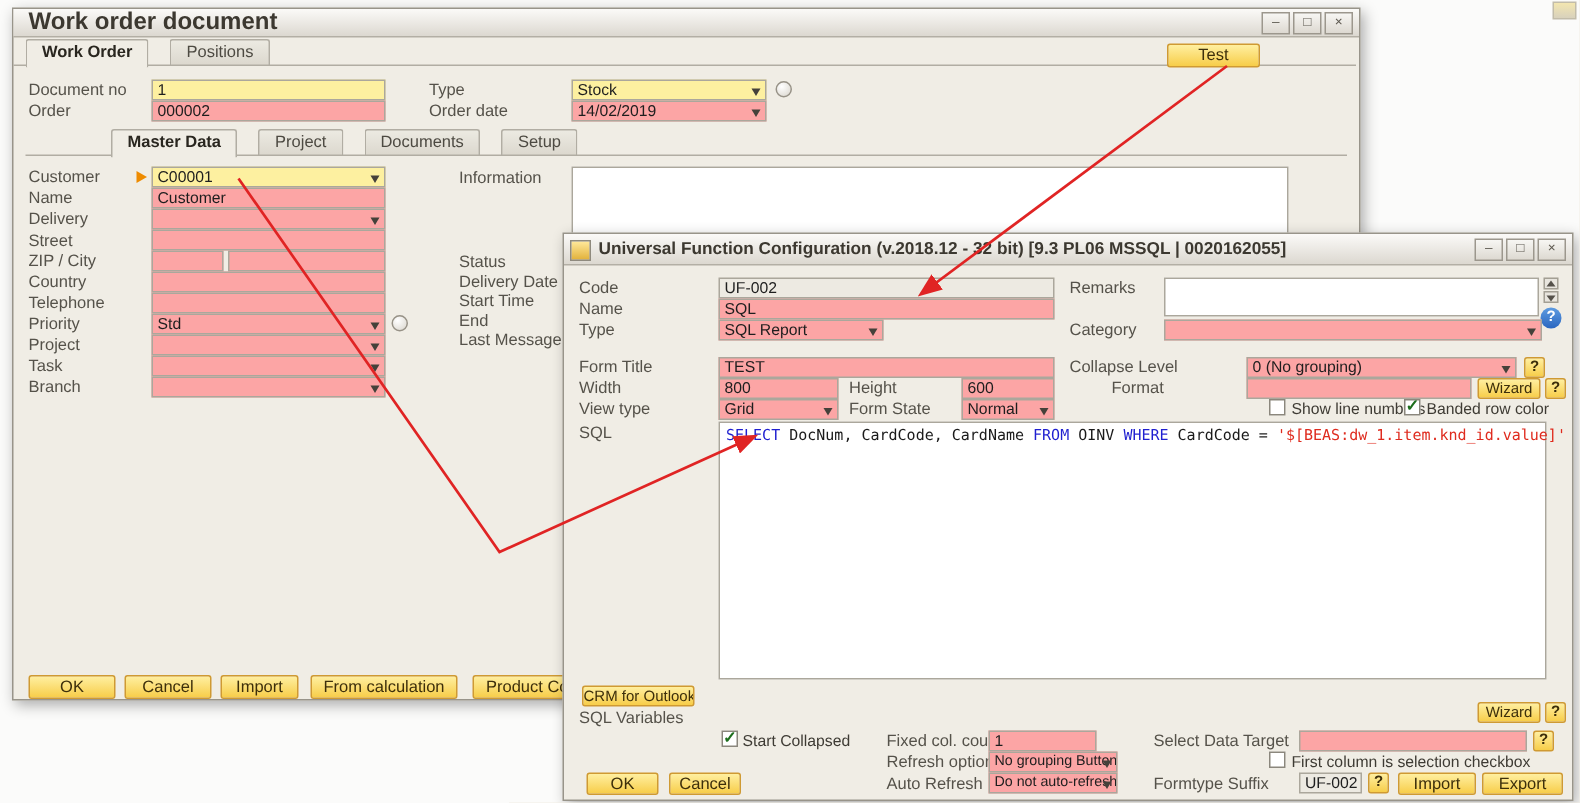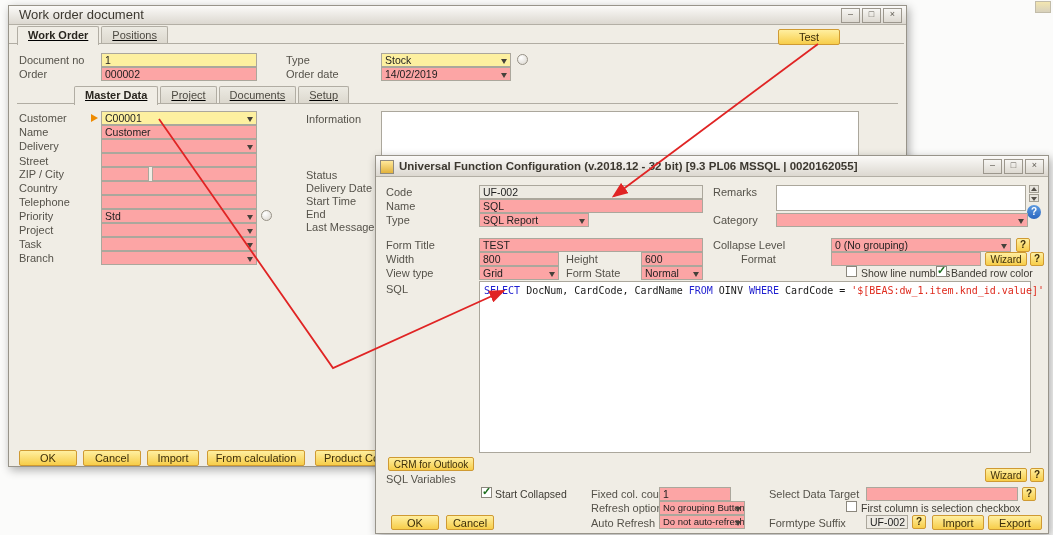--- a/index.html
+++ b/index.html
@@ -3,21 +3,21 @@
 <meta charset="utf-8">
 <style>
   html,body{margin:0;padding:0;}
   body{
     width:1053px;height:535px;position:relative;overflow:hidden;
     background:#fbfbfa;font-family:"Liberation Sans",sans-serif;
     -webkit-font-smoothing:antialiased;
   }
   .window{position:absolute;background:#f0ede5;border:1px solid #98948a;box-shadow:2px 3px 9px rgba(0,0,0,.32);}
   .titlebar{position:absolute;left:0;top:0;right:0;background:linear-gradient(#fbfaf8,#dcd8d0);border-bottom:1px solid #b3afa5;}
-  .titlebar .title{font-size:13px;color:#3c3830;padding-left:10px;white-space:nowrap;overflow:hidden;}
+  .titlebar .title{font-size:16px;color:#3c3830;padding-left:10px;white-space:nowrap;overflow:hidden;font-weight:bold;}
   .winbtns{position:absolute;right:4px;top:2px;display:flex;gap:2px;}
   .winbtn{width:17px;height:13px;border:1px solid #9c978d;background:linear-gradient(#f7f6f3,#ddd9d1);
     font-size:9px;line-height:11px;text-align:center;color:#5d5950;cursor:default;}
   .lbl{position:absolute;font-size:11px;color:#55524a;white-space:nowrap;line-height:12px;}
   .lbl.cb{font-size:10.5px;color:#3e3b34;}
   .fld{position:absolute;box-sizing:border-box;height:14px;background:#fca5a5;border:1px solid #aba79c;
     font-size:10.5px;line-height:12px;color:#1e1e1e;padding:0 3px;overflow:hidden;white-space:nowrap;}
   .fld.yellow{background:#fdf0a0;}
   .fld.readonly{background:#edeae2;}
   .fld.combo{padding-right:12px;}
@@ -27,21 +27,21 @@
     border:1px solid #cf9a33;border-radius:2px;font-size:11px;color:#3d2f0b;text-align:center;
     overflow:hidden;white-space:nowrap;cursor:default;}
   .btn.qbtn{font-size:10px;font-weight:bold;}
   .checkbox{position:absolute;width:11px;height:11px;box-sizing:border-box;background:#fff;border:1px solid #8b877d;}
   .checkbox.checked::after{content:"\2713";position:absolute;left:0px;top:-3px;font-size:11px;font-weight:bold;color:#1d6e1d;}
   .circle-icon{position:absolute;width:11px;height:11px;box-sizing:border-box;border-radius:50%;
     border:1px solid #979287;background:radial-gradient(circle at 35% 30%,#ffffff,#d9d5cc);}
   .linkarrow{position:absolute;width:0;height:0;border-top:4px solid transparent;border-bottom:4px solid transparent;border-left:7px solid #ee8b00;}
   .helpicon{position:absolute;width:14px;height:14px;border-radius:50%;background:linear-gradient(#5e9be0,#2a66c0);
     color:#fff;font-size:10px;font-weight:bold;text-align:center;line-height:14px;}
-  .tabs{position:absolute;display:flex;gap:2px;text-decoration:underline;}
+  .tabs{position:absolute;display:flex;gap:14px;}
   .tab{height:17px;line-height:16px;padding:0 10px;font-size:11px;color:#4d4a42;
     background:linear-gradient(#eceae2,#dbd7cd);border:1px solid #b1ada3;border-bottom:none;
     border-radius:2px 2px 0 0;white-space:nowrap;cursor:default;}
   .tab.active{background:#f0ede5;color:#29261f;font-weight:bold;position:relative;z-index:2;height:18px;}
   .tabline{position:absolute;height:1px;background:#b1ada3;}
   .wo-row{position:absolute;left:0;right:0;height:14px;}
   .bigbox{position:absolute;background:#fff;border:1px solid #aba79c;box-sizing:border-box;}
   .sqlcode{position:absolute;left:4px;top:3px;font-family:"DejaVu Sans Mono",monospace;font-size:10px;white-space:pre;}
   .sqlcode .kw{color:#1f1fd0;}
   .sqlcode .id{color:#1a1a1a;}
@@ -247,21 +247,21 @@
   <div class="checkbox" style="left:470px;top:110px;"></div>
   <div class="lbl cb" style="left:485px;top:111px;">Show line numbers</div>
   <div class="checkbox checked" style="left:560px;top:110px;"></div>
   <div class="lbl cb" style="left:575px;top:111px;">Banded row color</div>
 
   <div class="lbl" style="left:10px;top:127px;">SQL</div>
   <div class="bigbox" style="left:103px;top:125px;width:552px;height:172px;">
     <div class="sqlcode"><span class="kw">SELECT</span><span class="id"> DocNum, CardCode, CardName </span><span class="kw">FROM</span><span class="id"> OINV </span><span class="kw">WHERE</span><span class="id"> CardCode = </span><span class="str">'$[BEAS:dw_1.item.knd_id.value]'</span></div>
   </div>
 
-  <div class="btn" style="left:12px;top:301px;width:86px;height:14px;line-height:13px;font-size:10px;">CRM for Outlook</div>
+  <div class="btn" style="left:12px;top:301px;width:75px;height:14px;line-height:13px;font-size:10px;">CRM for Outlook</div>
   <div class="lbl" style="left:10px;top:317px;">SQL Variables</div>
   <div class="btn" style="left:609px;top:312px;width:42px;height:14px;line-height:13px;font-size:10px;">Wizard</div>
   <div class="btn qbtn" style="left:654px;top:312px;width:14px;height:14px;line-height:12px;">?</div>
 
   <div class="checkbox checked" style="left:105px;top:331px;"></div>
   <div class="lbl cb" style="left:119px;top:332px;">Start Collapsed</div>
   <div class="lbl" style="left:215px;top:332px;">Fixed col. count</div>
   <div class="fld" style="left:283px;top:331px;width:72px;">1</div>
   <div class="lbl" style="left:393px;top:332px;">Select Data Target</div>
   <div class="fld" style="left:490px;top:331px;width:152px;"></div>

